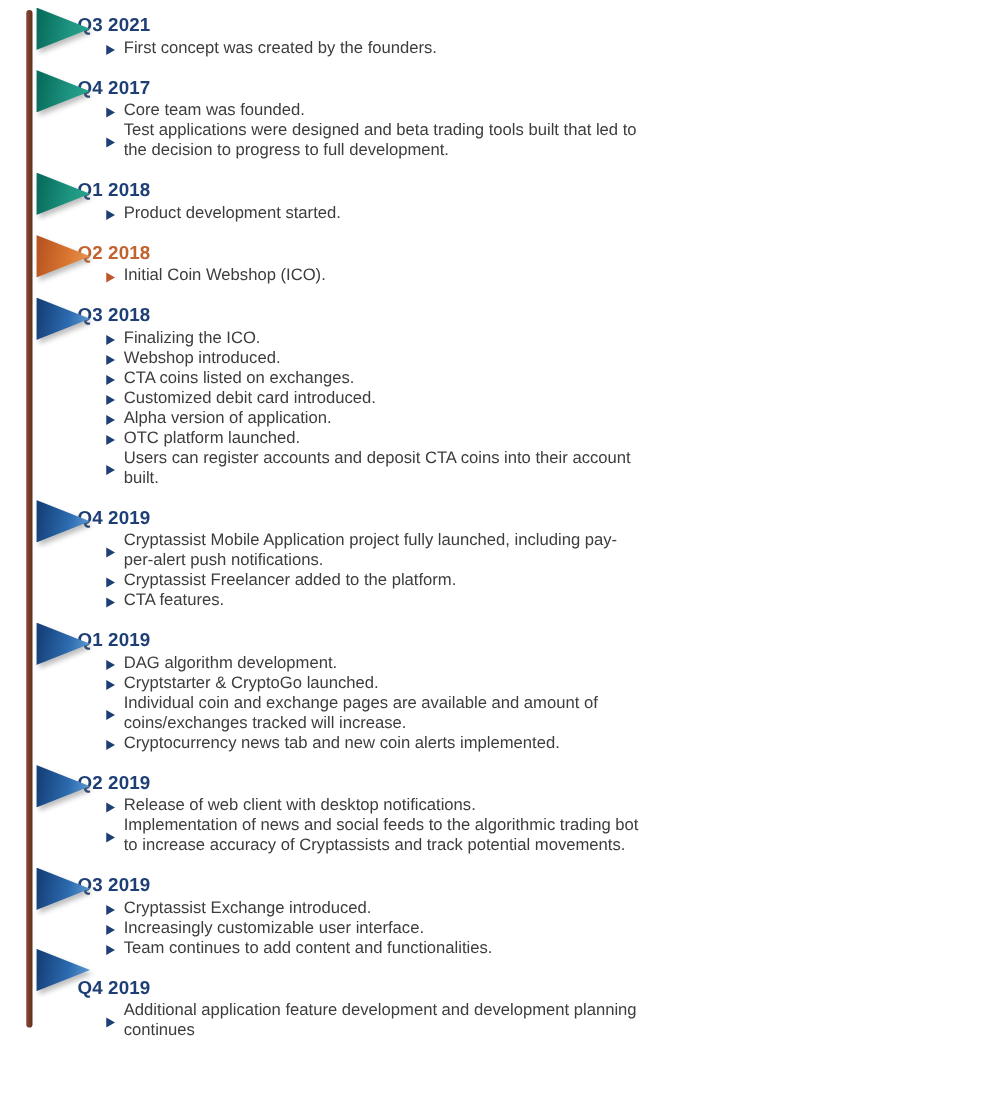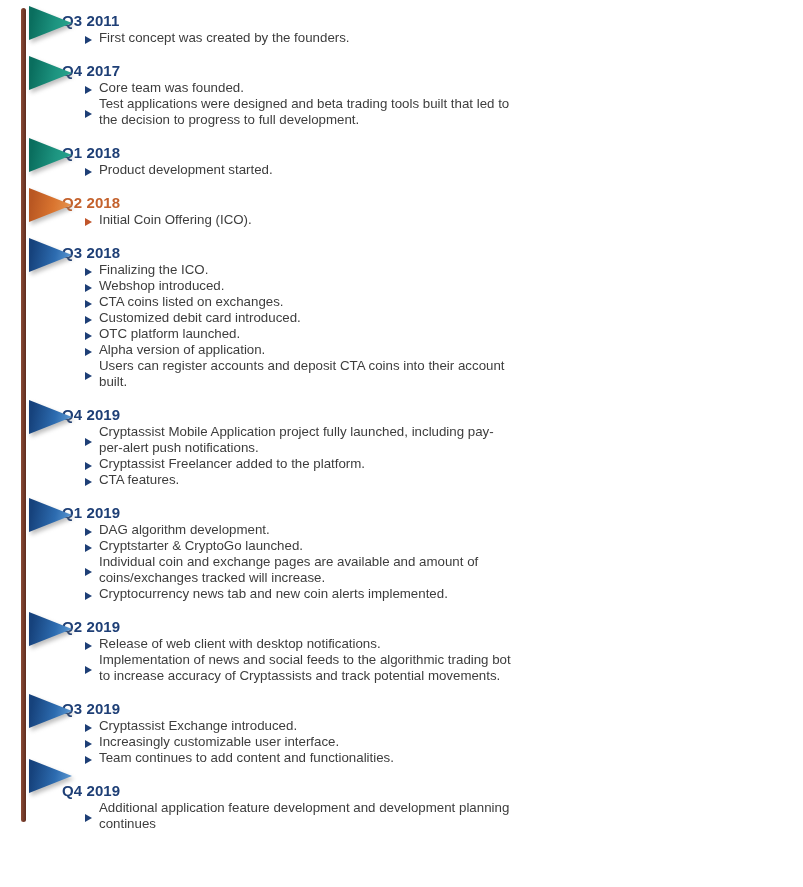--- a/index.html
+++ b/index.html
@@ -103,21 +103,21 @@
 </head>
 <body>
 
 <div class="page">
   <div class="timeline-line"></div>
   <div class="sections">
   <div class="section theme-teal">
     <div class="arrow-wrap">
       <div class="arrow"></div>
     </div>
-    <h2 class="heading">Q3 2011</h2>
+    <h2 class="heading">Q3 2021</h2>
     <ul class="items">
 
     <li class="item">
         <span class="marker"></span>
         <span class="item-text">First concept was created by the founders.</span>
       </li>
         </ul>
   </div>
 
   <div class="section theme-teal">
@@ -154,21 +154,21 @@
 
   <div class="section theme-orange">
     <div class="arrow-wrap">
       <div class="arrow"></div>
     </div>
     <h2 class="heading">Q2 2018</h2>
     <ul class="items">
 
     <li class="item">
         <span class="marker"></span>
-        <span class="item-text">Initial Coin Offering (ICO).</span>
+        <span class="item-text">Initial Coin Webshop (ICO).</span>
       </li>
         </ul>
   </div>
 
   <div class="section theme-blue">
     <div class="arrow-wrap">
       <div class="arrow"></div>
     </div>
     <h2 class="heading">Q3 2018</h2>
     <ul class="items">
@@ -184,25 +184,25 @@
           <li class="item">
         <span class="marker"></span>
         <span class="item-text">CTA coins listed on exchanges.</span>
       </li>
           <li class="item">
         <span class="marker"></span>
         <span class="item-text">Customized debit card introduced.</span>
       </li>
           <li class="item">
         <span class="marker"></span>
+        <span class="item-text">Alpha version of application.</span>
+      </li>
+          <li class="item">
+        <span class="marker"></span>
         <span class="item-text">OTC platform launched.</span>
-      </li>
-          <li class="item">
-        <span class="marker"></span>
-        <span class="item-text">Alpha version of application.</span>
       </li>
           <li class="item">
         <span class="marker"></span>
         <span class="item-text">Users can register accounts and deposit CTA coins into their account built.</span>
       </li>
         </ul>
   </div>
 
   <div class="section theme-blue">
     <div class="arrow-wrap">

